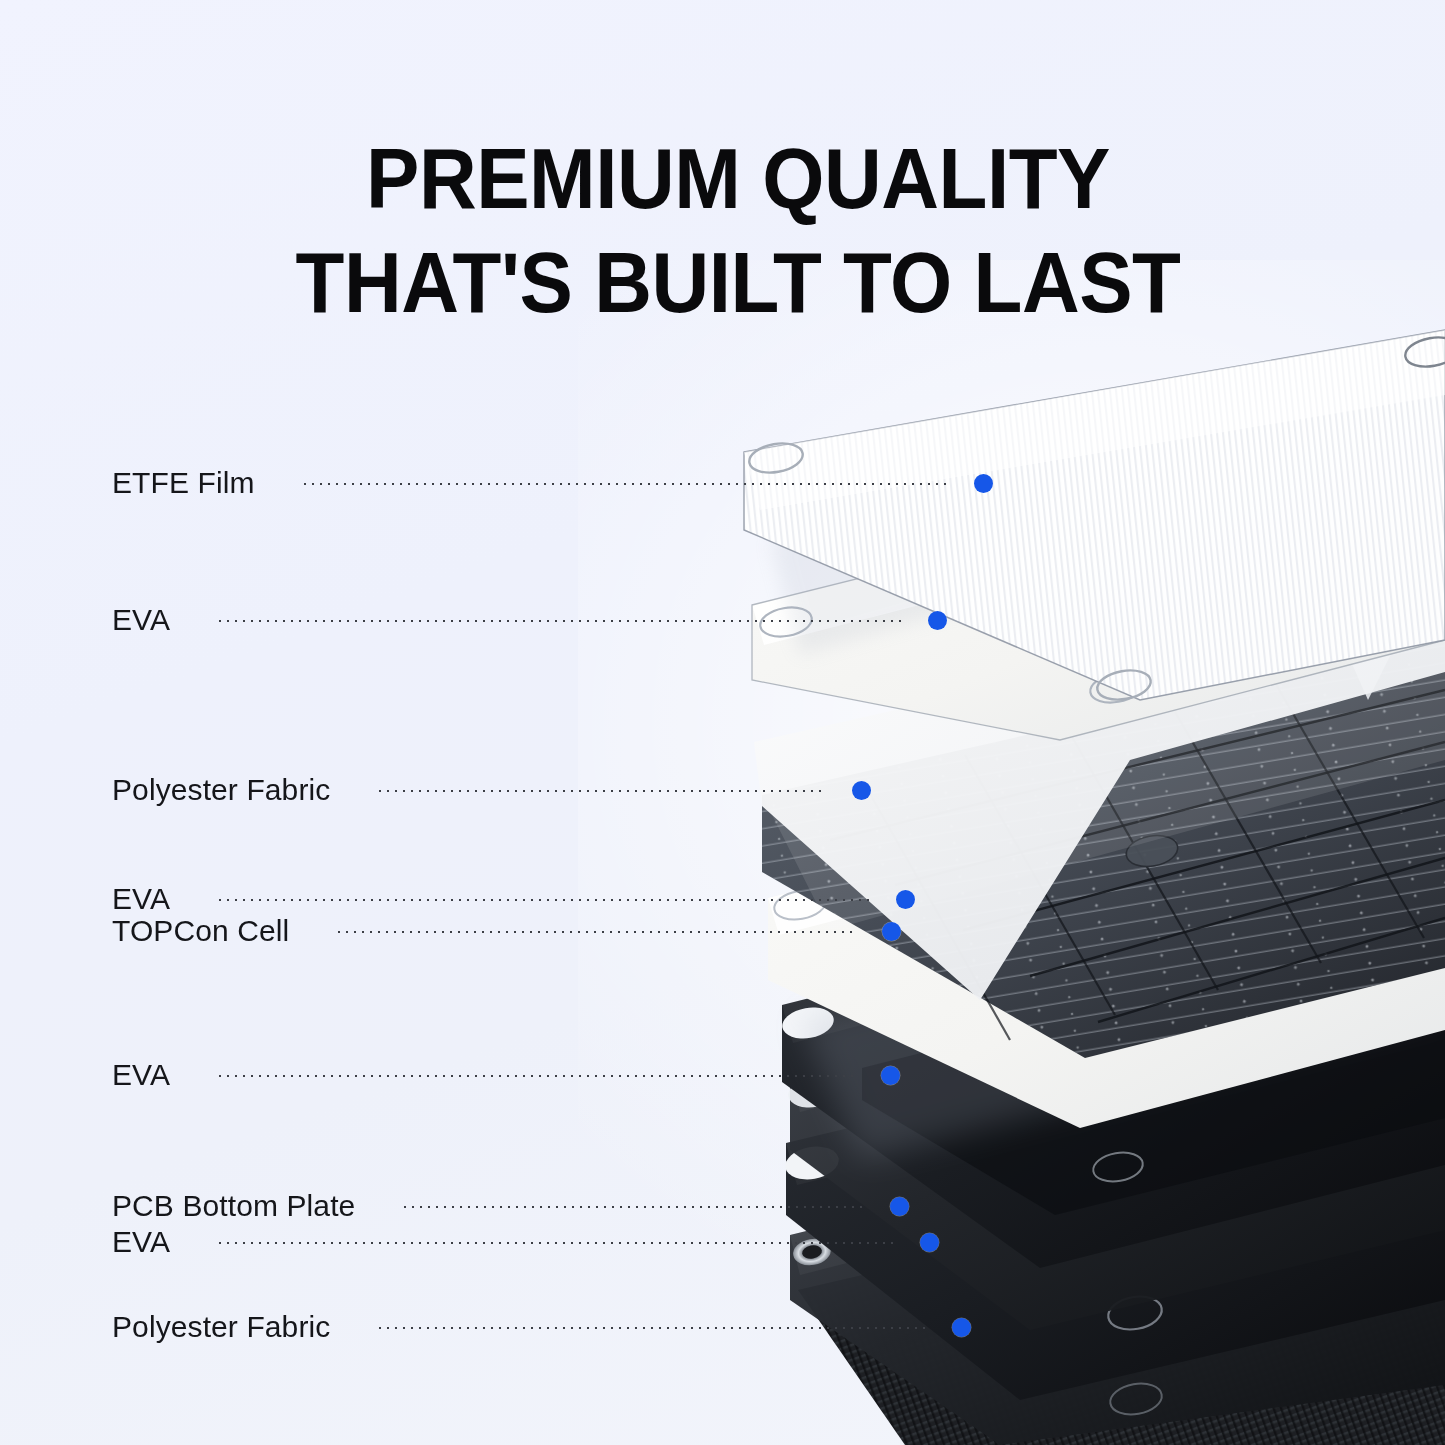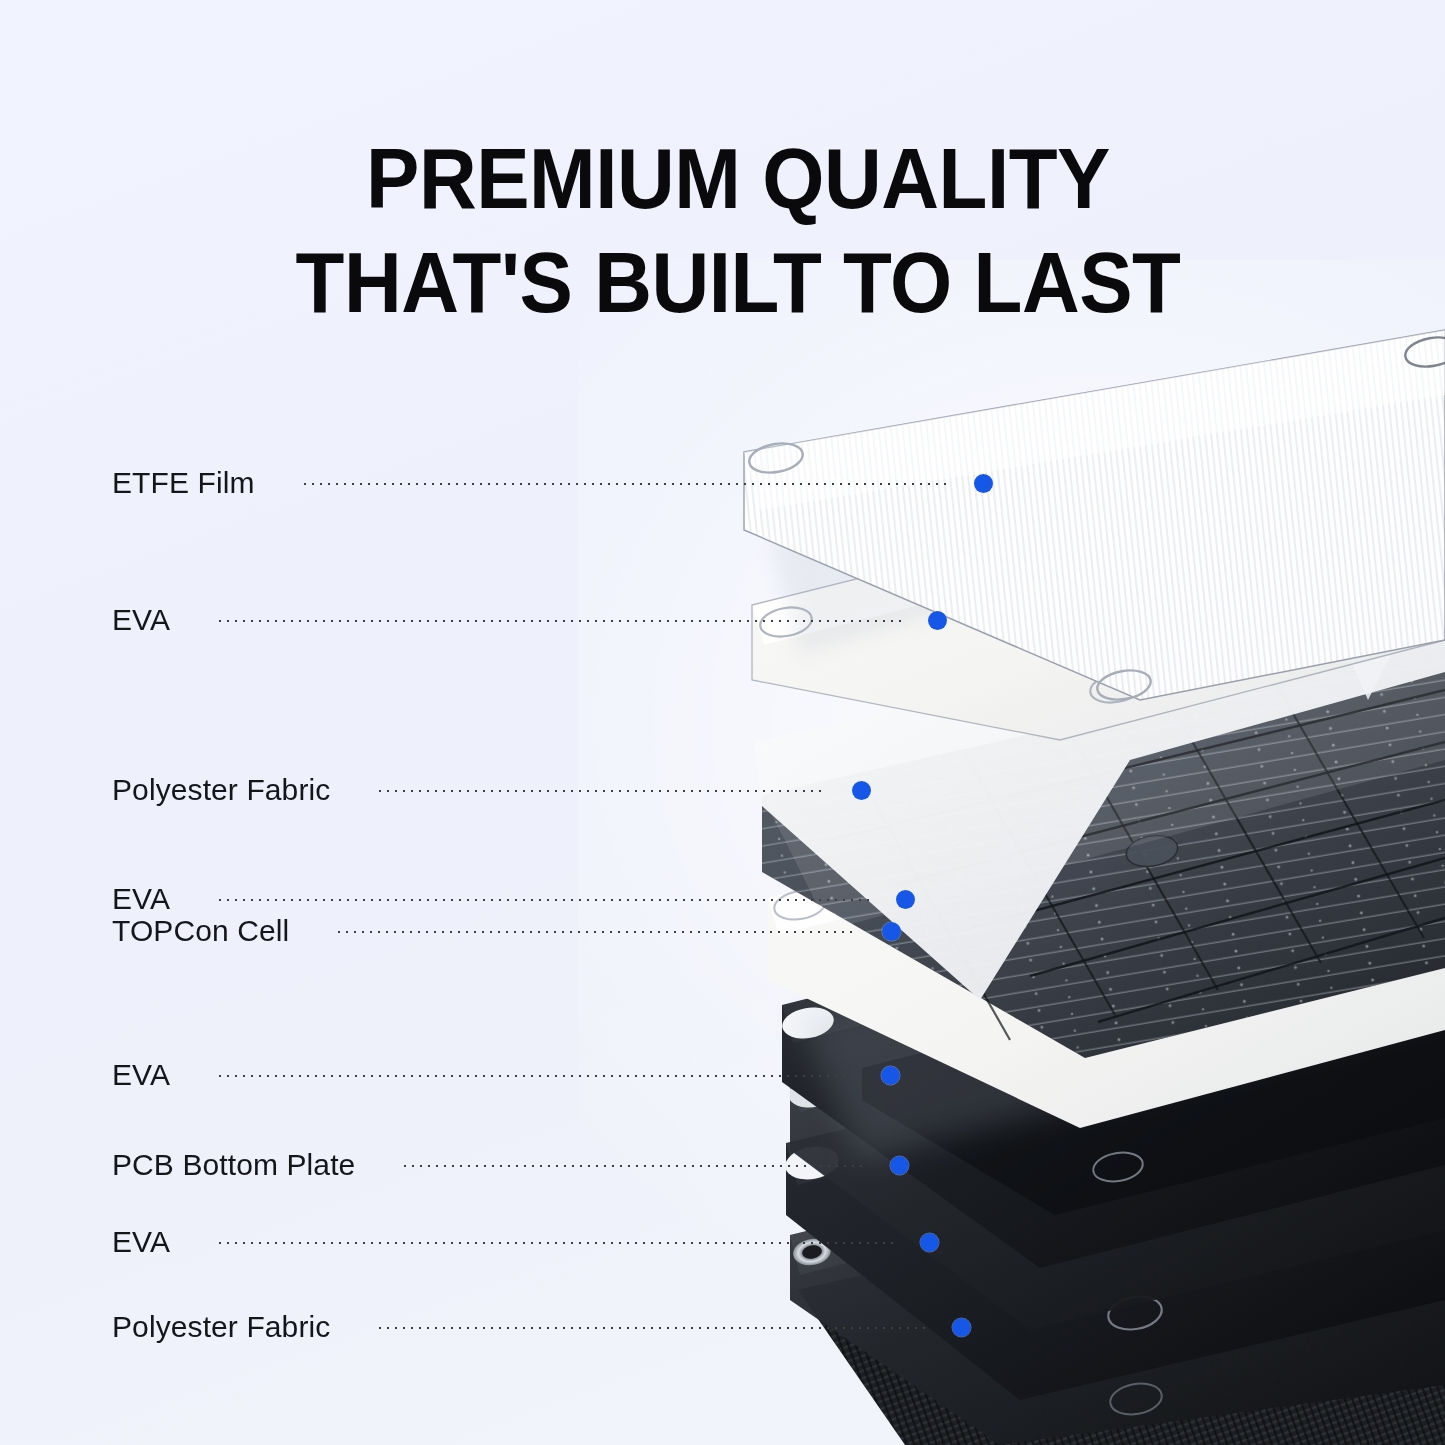--- a/index.html
+++ b/index.html
@@ -275,21 +275,21 @@
     <div class="row" style="top: 911px;">
       <span class="lbl">TOPCon Cell</span>
       <span class="leader" style="width: 520.719px;"></span>
       <span class="dot" style="background: rgb(22, 87, 232);"></span>
     </div>
     <div class="row" style="top: 1055px;">
       <span class="lbl">EVA</span>
       <span class="leader" style="width: 638.891px;"></span>
       <span class="dot" style="background: rgb(22, 87, 232);"></span>
     </div>
-    <div class="row" style="top: 1145px;">
+    <div class="row" style="top: 1186px;">
       <span class="lbl">PCB Bottom Plate</span>
       <span class="leader" style="width: 462.625px;"></span>
       <span class="dot" style="background: rgb(22, 87, 232);"></span>
     </div>
     <div class="row" style="top: 1222px;">
       <span class="lbl">EVA</span>
       <span class="leader" style="width: 677.891px;"></span>
       <span class="dot" style="background: rgb(22, 87, 232);"></span>
     </div>
     <div class="row" style="top: 1307px;">

